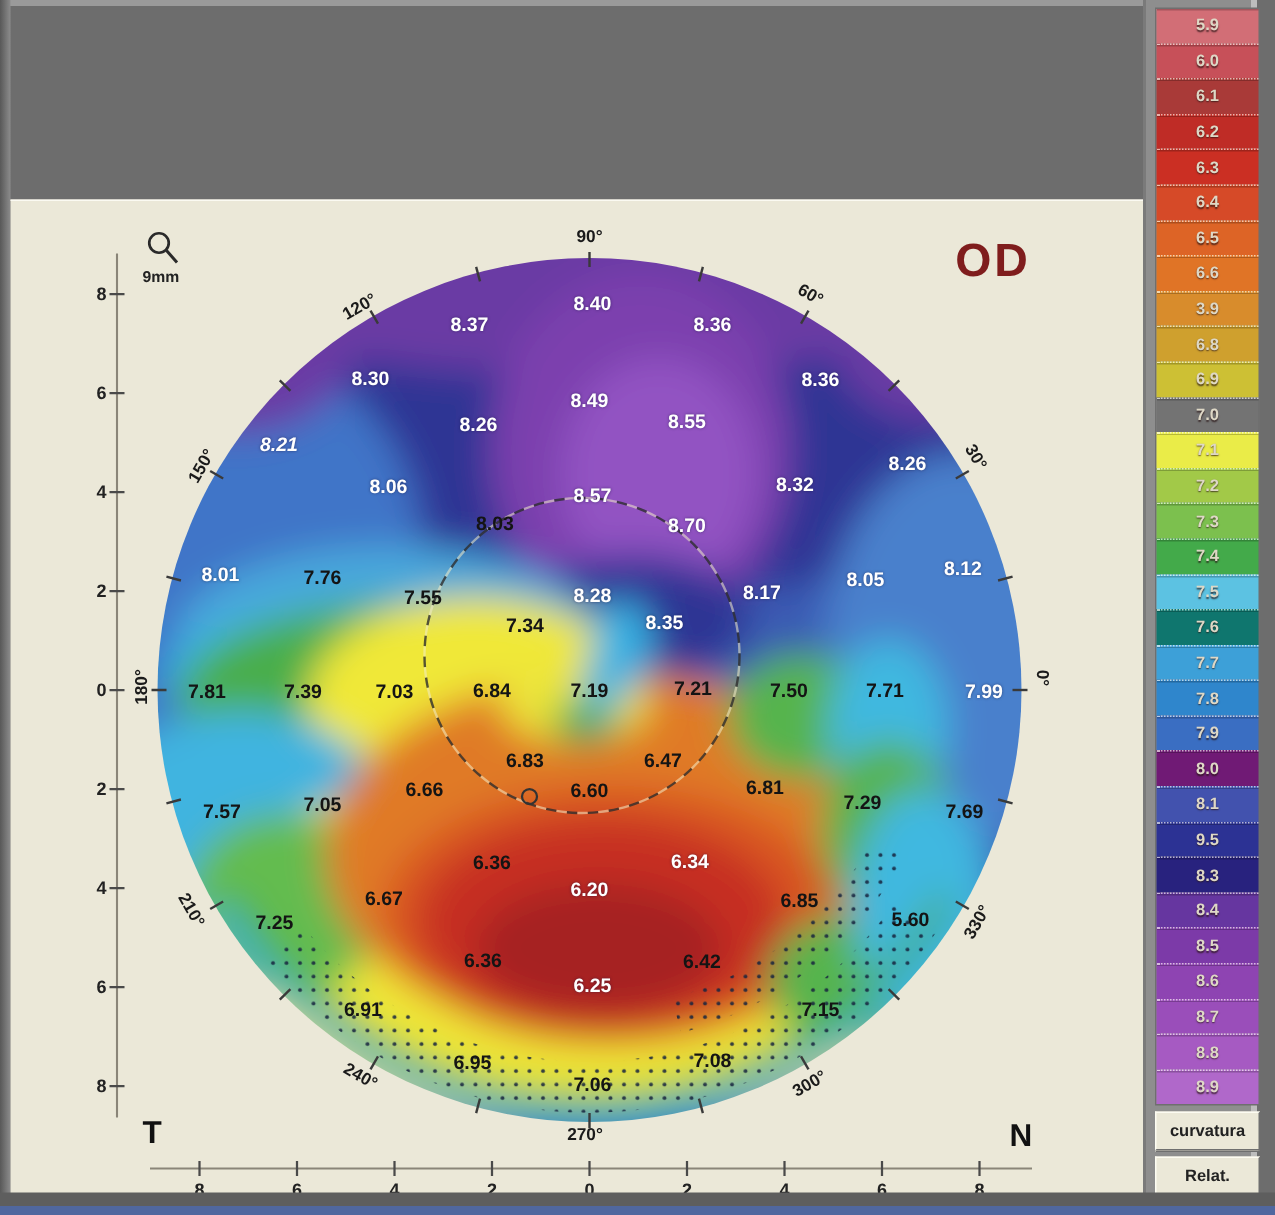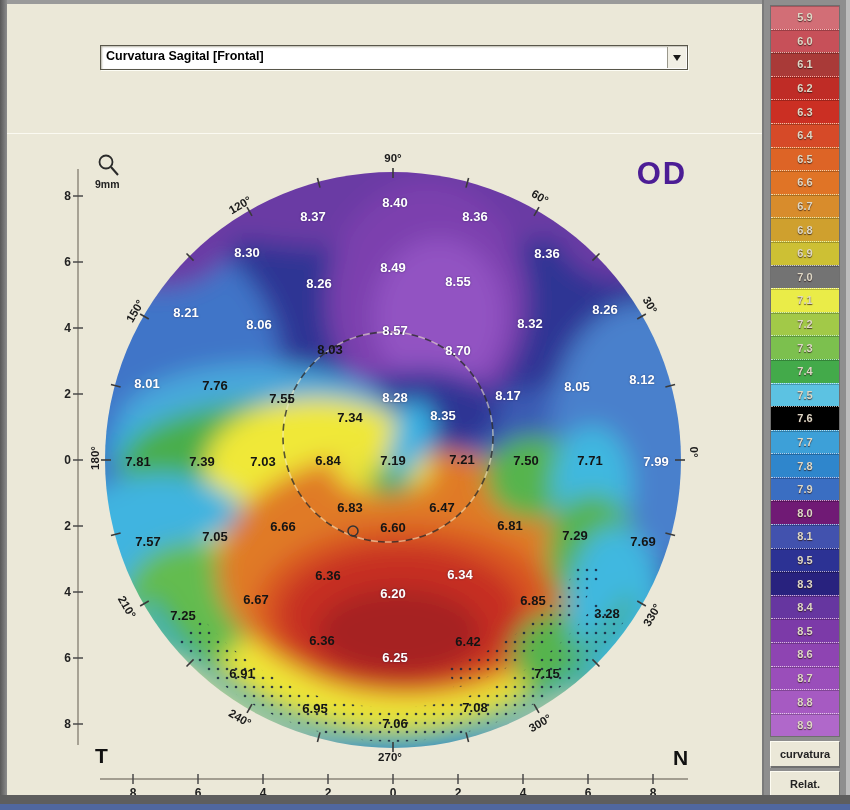--- a/index.html
+++ b/index.html
@@ -17,27 +17,27 @@
   #combo .btn i{width:0;height:0;border:4px solid transparent;border-top:6px solid #1a1a1a;margin-top:5px;}
   
   #map-svg{position:absolute;left:0;top:0;}
   #overlay{position:absolute;left:0;top:0;width:755px;height:662px;pointer-events:none;}
   .val{position:absolute;transform:translate(-50%,-50%);font-size:13px;font-weight:700;color:#141414;white-space:nowrap;}
   .val.lt{color:#fff;text-shadow:0 0 2px rgba(20,20,60,.55);}
   .ang{position:absolute;font-size:11.5px;font-weight:700;color:#1a1a1a;white-space:nowrap;}
   .ytick{position:absolute;transform:translate(-100%,-50%);font-size:12px;font-weight:700;color:#222;}
   .xtick{position:absolute;transform:translate(-50%,0);font-size:12px;font-weight:700;color:#222;}
   #od{position:absolute;left:620px;top:22px;width:70px;text-align:center;font-size:31px;font-weight:700;
-    letter-spacing:2px;color:#4c1d95;}
+    letter-spacing:2px;color:#7f1d1d;}
   #t-lab{position:absolute;left:88px;top:610px;font-size:21px;font-weight:700;color:#111;}
   #n-lab{position:absolute;left:666px;top:612px;font-size:21px;font-weight:700;color:#111;}
   #mag{position:absolute;left:88px;top:18px;width:34px;text-align:left;}
   #mag .mg-label{display:block;font-size:10.5px;font-weight:700;color:#222;margin-top:-8px;}
   
-  #legend-panel{position:absolute;left:762px;top:0;width:88px;height:810px;background:#8e8e8e;
+  #legend-panel{position:absolute;left:762px;top:0;width:76px;height:810px;background:#8e8e8e;
     box-shadow:inset -4px 0 0 #bdbdbd, inset 2px 0 0 #7a7a7a;}
   #legend-bands{position:absolute;left:8px;top:5px;width:68px;border:1px solid #6f6f6f;}
   .band{position:relative;height:22.6px;border-top:1px dotted rgba(255,255,248,.65);
     box-shadow:inset 0 1px 0 rgba(0,0,0,.22);display:flex;align-items:center;justify-content:center;}
   .band:first-child{border-top:none;}
   .band span{font-size:11px;font-weight:700;color:#ded8c6;text-shadow:0 1px 1px rgba(40,20,20,.75);}
   .legend-box{position:absolute;left:8px;width:68px;height:24px;background:#ebe8d8;
     border:1px solid;border-color:#fdfcf2 #6f6f6f #6f6f6f #fdfcf2;display:flex;align-items:center;justify-content:center;
     font-size:11px;font-weight:700;color:#222;}
   #box-unit{top:709px;margin-top:33px;} #box-quantity{top:741px;} #box-mode{top:771px;}
@@ -47,28 +47,20 @@
   #left-frame{position:absolute;left:0;top:0;width:7px;height:810px;background:linear-gradient(90deg,#585858,#8c8c8c);}
   #top-frame{position:absolute;left:0;top:0;width:762px;height:4px;background:#9a9a9a;}
 </style>
 </head>
 <body>
 
 <div id="screen">
   <div id="top-frame"></div>
   <div id="left-frame"></div>
 
-  <div id="top-panel" class="panel">
-    <div id="combo">
-      <span class="txt">Curvatura Sagital [Frontal]</span>
-      <span class="btn">
-          <i></i>
-        </span>
-    </div>
-  </div>
 
   <div id="map-panel" class="panel">
     <svg id="map-svg" width="755" height="662" viewBox="0 0 755 662">
       <defs>
         <clipPath id="mapclip">
             <circle cx="386" cy="326" r="288"></circle>
           </clipPath>
         <filter id="soft" x="-20%" y="-20%" width="140%" height="140%">
           <feGaussianBlur stdDeviation="12"></feGaussianBlur>
         </filter>
@@ -189,21 +181,21 @@
       <div id="n-lab">N</div>
       <div id="values">
           <span class="val lt" style="left: 306px; top: 82px;">8.37</span>
           <span class="val lt" style="left: 388px; top: 68px;">8.40</span>
           <span class="val lt" style="left: 468px; top: 82px;">8.36</span>
           <span class="val lt" style="left: 240px; top: 118px;">8.30</span>
           <span class="val lt" style="left: 312px; top: 149px;">8.26</span>
           <span class="val lt" style="left: 386px; top: 133px;">8.49</span>
           <span class="val lt" style="left: 451px; top: 147px;">8.55</span>
           <span class="val lt" style="left: 540px; top: 119px;">8.36</span>
-          <span class="val lt" style="left: 179px; top: 178px;">8.21</span>
+          <span class="val lt" style="left: 179px; top: 162px; font-style: italic;">8.21</span>
           <span class="val lt" style="left: 252px; top: 190px;">8.06</span>
           <span class="val lt" style="left: 388px; top: 196px;">8.57</span>
           <span class="val lt" style="left: 523px; top: 189px;">8.32</span>
           <span class="val lt" style="left: 598px; top: 175px;">8.26</span>
           <span class="val" style="left: 323px; top: 215px;">8.03</span>
           <span class="val lt" style="left: 451px; top: 216px;">8.70</span>
           <span class="val lt" style="left: 140px; top: 249px;">8.01</span>
           <span class="val" style="left: 208px; top: 251px;">7.76</span>
           <span class="val" style="left: 275px; top: 264px;">7.55</span>
           <span class="val lt" style="left: 388px; top: 263px;">8.28</span>
@@ -229,21 +221,21 @@
           <span class="val" style="left: 208px; top: 402px;">7.05</span>
           <span class="val" style="left: 503px; top: 391px;">6.81</span>
           <span class="val" style="left: 568px; top: 401px;">7.29</span>
           <span class="val" style="left: 636px; top: 407px;">7.69</span>
           <span class="val" style="left: 321px; top: 441px;">6.36</span>
           <span class="val lt" style="left: 453px; top: 440px; text-align: center;">6.34</span>
           <span class="val lt" style="left: 386px; top: 459px;">6.20</span>
           <span class="val" style="left: 249px; top: 465px;">6.67</span>
           <span class="val" style="left: 526px; top: 466px;">6.85</span>
           <span class="val" style="left: 176px; top: 481px;">7.25</span>
-          <span class="val" style="left: 600px; top: 479px;">3.28</span>
+          <span class="val" style="left: 600px; top: 479px;">5.60</span>
           <span class="val" style="left: 315px; top: 506px;">6.36</span>
           <span class="val" style="left: 461px; top: 507px;">6.42</span>
           <span class="val lt" style="left: 388px; top: 523px;">6.25</span>
           <span class="val" style="left: 235px; top: 539px;">6.91</span>
           <span class="val" style="left: 540px; top: 539px;">7.15</span>
           <span class="val" style="left: 308px; top: 574px;">6.95</span>
           <span class="val" style="left: 468px; top: 573px;">7.08</span>
           <span class="val" style="left: 388px; top: 589px;">7.06</span>
         </div>
       <div id="angles">
@@ -305,21 +297,21 @@
         <div class="band" style="background: rgb(214, 74, 40);">
           <span>6.4</span>
         </div>
         <div class="band" style="background: rgb(221, 100, 38);">
           <span>6.5</span>
         </div>
         <div class="band" style="background: rgb(224, 116, 38);">
           <span>6.6</span>
         </div>
         <div class="band" style="background: rgb(216, 140, 44);">
-          <span>6.7</span>
+          <span>3.9</span>
         </div>
         <div class="band" style="background: rgb(207, 160, 46);">
           <span>6.8</span>
         </div>
         <div class="band" style="background: rgb(205, 192, 52);">
           <span>6.9</span>
         </div>
         <div class="band" style="background: #737373;">
           <span>7.0</span>
         </div>
@@ -331,21 +323,21 @@
         </div>
         <div class="band" style="background: rgb(124, 192, 78);">
           <span>7.3</span>
         </div>
         <div class="band" style="background: rgb(67, 170, 74);">
           <span>7.4</span>
         </div>
         <div class="band" style="background: rgb(92, 194, 226);">
           <span>7.5</span>
         </div>
-        <div class="band" style="background: #000000; justify-content: center;">
+        <div class="band" style="background: #0f766e; justify-content: center;">
           <span>7.6</span>
         </div>
         <div class="band" style="background: rgb(61, 160, 216);">
           <span>7.7</span>
         </div>
         <div class="band" style="background: rgb(47, 134, 204);">
           <span>7.8</span>
         </div>
         <div class="band" style="background: rgb(58, 110, 194);">
           <span>7.9</span>

